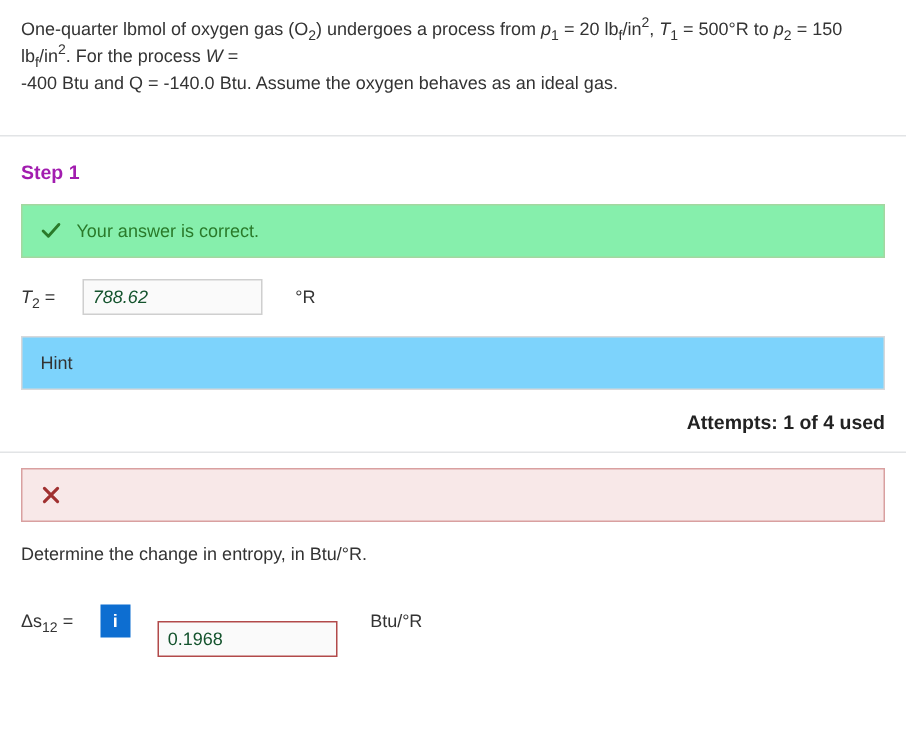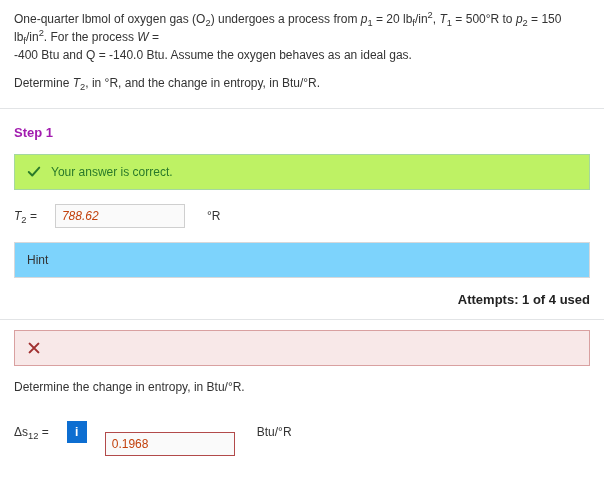--- a/index.html
+++ b/index.html
@@ -36,21 +36,21 @@
   .feedback {
     border: 1px solid;
     padding: 10px 12px;
     margin: 0 0 14px 0;
     font-size: 12px;
     display: flex;
     align-items: center;
     gap: 10px;
   }
   .feedback.correct {
-    background: #bef264;
+    background: #86efac;
     border-color: #a4d7a0;
     color: #2a7a2a;
     margin-top: 13px;
   }
   .feedback.incorrect {
     background: #f8e8e8;
     border-color: #d9a0a0;
     color: #a03030;
   }
   .fb-icon {
@@ -63,28 +63,28 @@
     margin: 4px 0 14px 0;
   }
   .answer-row {
     display: flex;
     align-items: center;
     gap: 18px;
     margin-bottom: 14px;
     color: #333;
   }
   .answer-input {
-    width: 130px;
+    width: 120px;
     height: 24px;
     padding: 2px 6px;
     font-size: 12px;
     border: 1px solid #cfcfcf;
     background: #fafafa;
     font-style: italic;
-    color: #c2410c;
+    color: #14532d;
   }
   .answer-input.wrong {
     border: 1px solid #b24a4a;
     font-style: normal;
     margin-top: 24px;
   }
   .info-btn {
     width: 20px;
     height: 22px;
     background: #0d6ed1;
@@ -122,23 +122,20 @@
 <body>
 
 <div class="page">
 
   <div class="problem">
     <div>
       <span>One-quarter lbmol of oxygen gas (O</span><sub>2</sub><span>) undergoes a process from </span><i>p</i><sub>1</sub><span> = 20 lb</span><sub>f</sub><span>/in</span><sup>2</sup><span>, </span><i>T</i><sub>1</sub><span> = 500°R to </span><i>p</i><sub>2</sub><span> = 150 lb</span><sub>f</sub><span>/in</span><sup>2</sup><span>. For the process </span><i>W</i><span> = </span>
     </div>
     <div>-400 Btu and Q = -140.0 Btu. Assume the oxygen behaves as an ideal gas.</div>
     <div style="height:10px"></div>
-    <div>
-      <span>Determine </span><i>T</i><sub>2</sub><span>, in °R, and the change in entropy, in Btu/°R.</span>
-    </div>
   </div>
 
   <div class="rule"></div>
 
   <div class="step-section">
     <div class="step-heading">Step 1</div>
 
     <div class="feedback correct">
       <span class="fb-icon">
         <svg viewBox="0 0 16 16" width="14" height="14">

